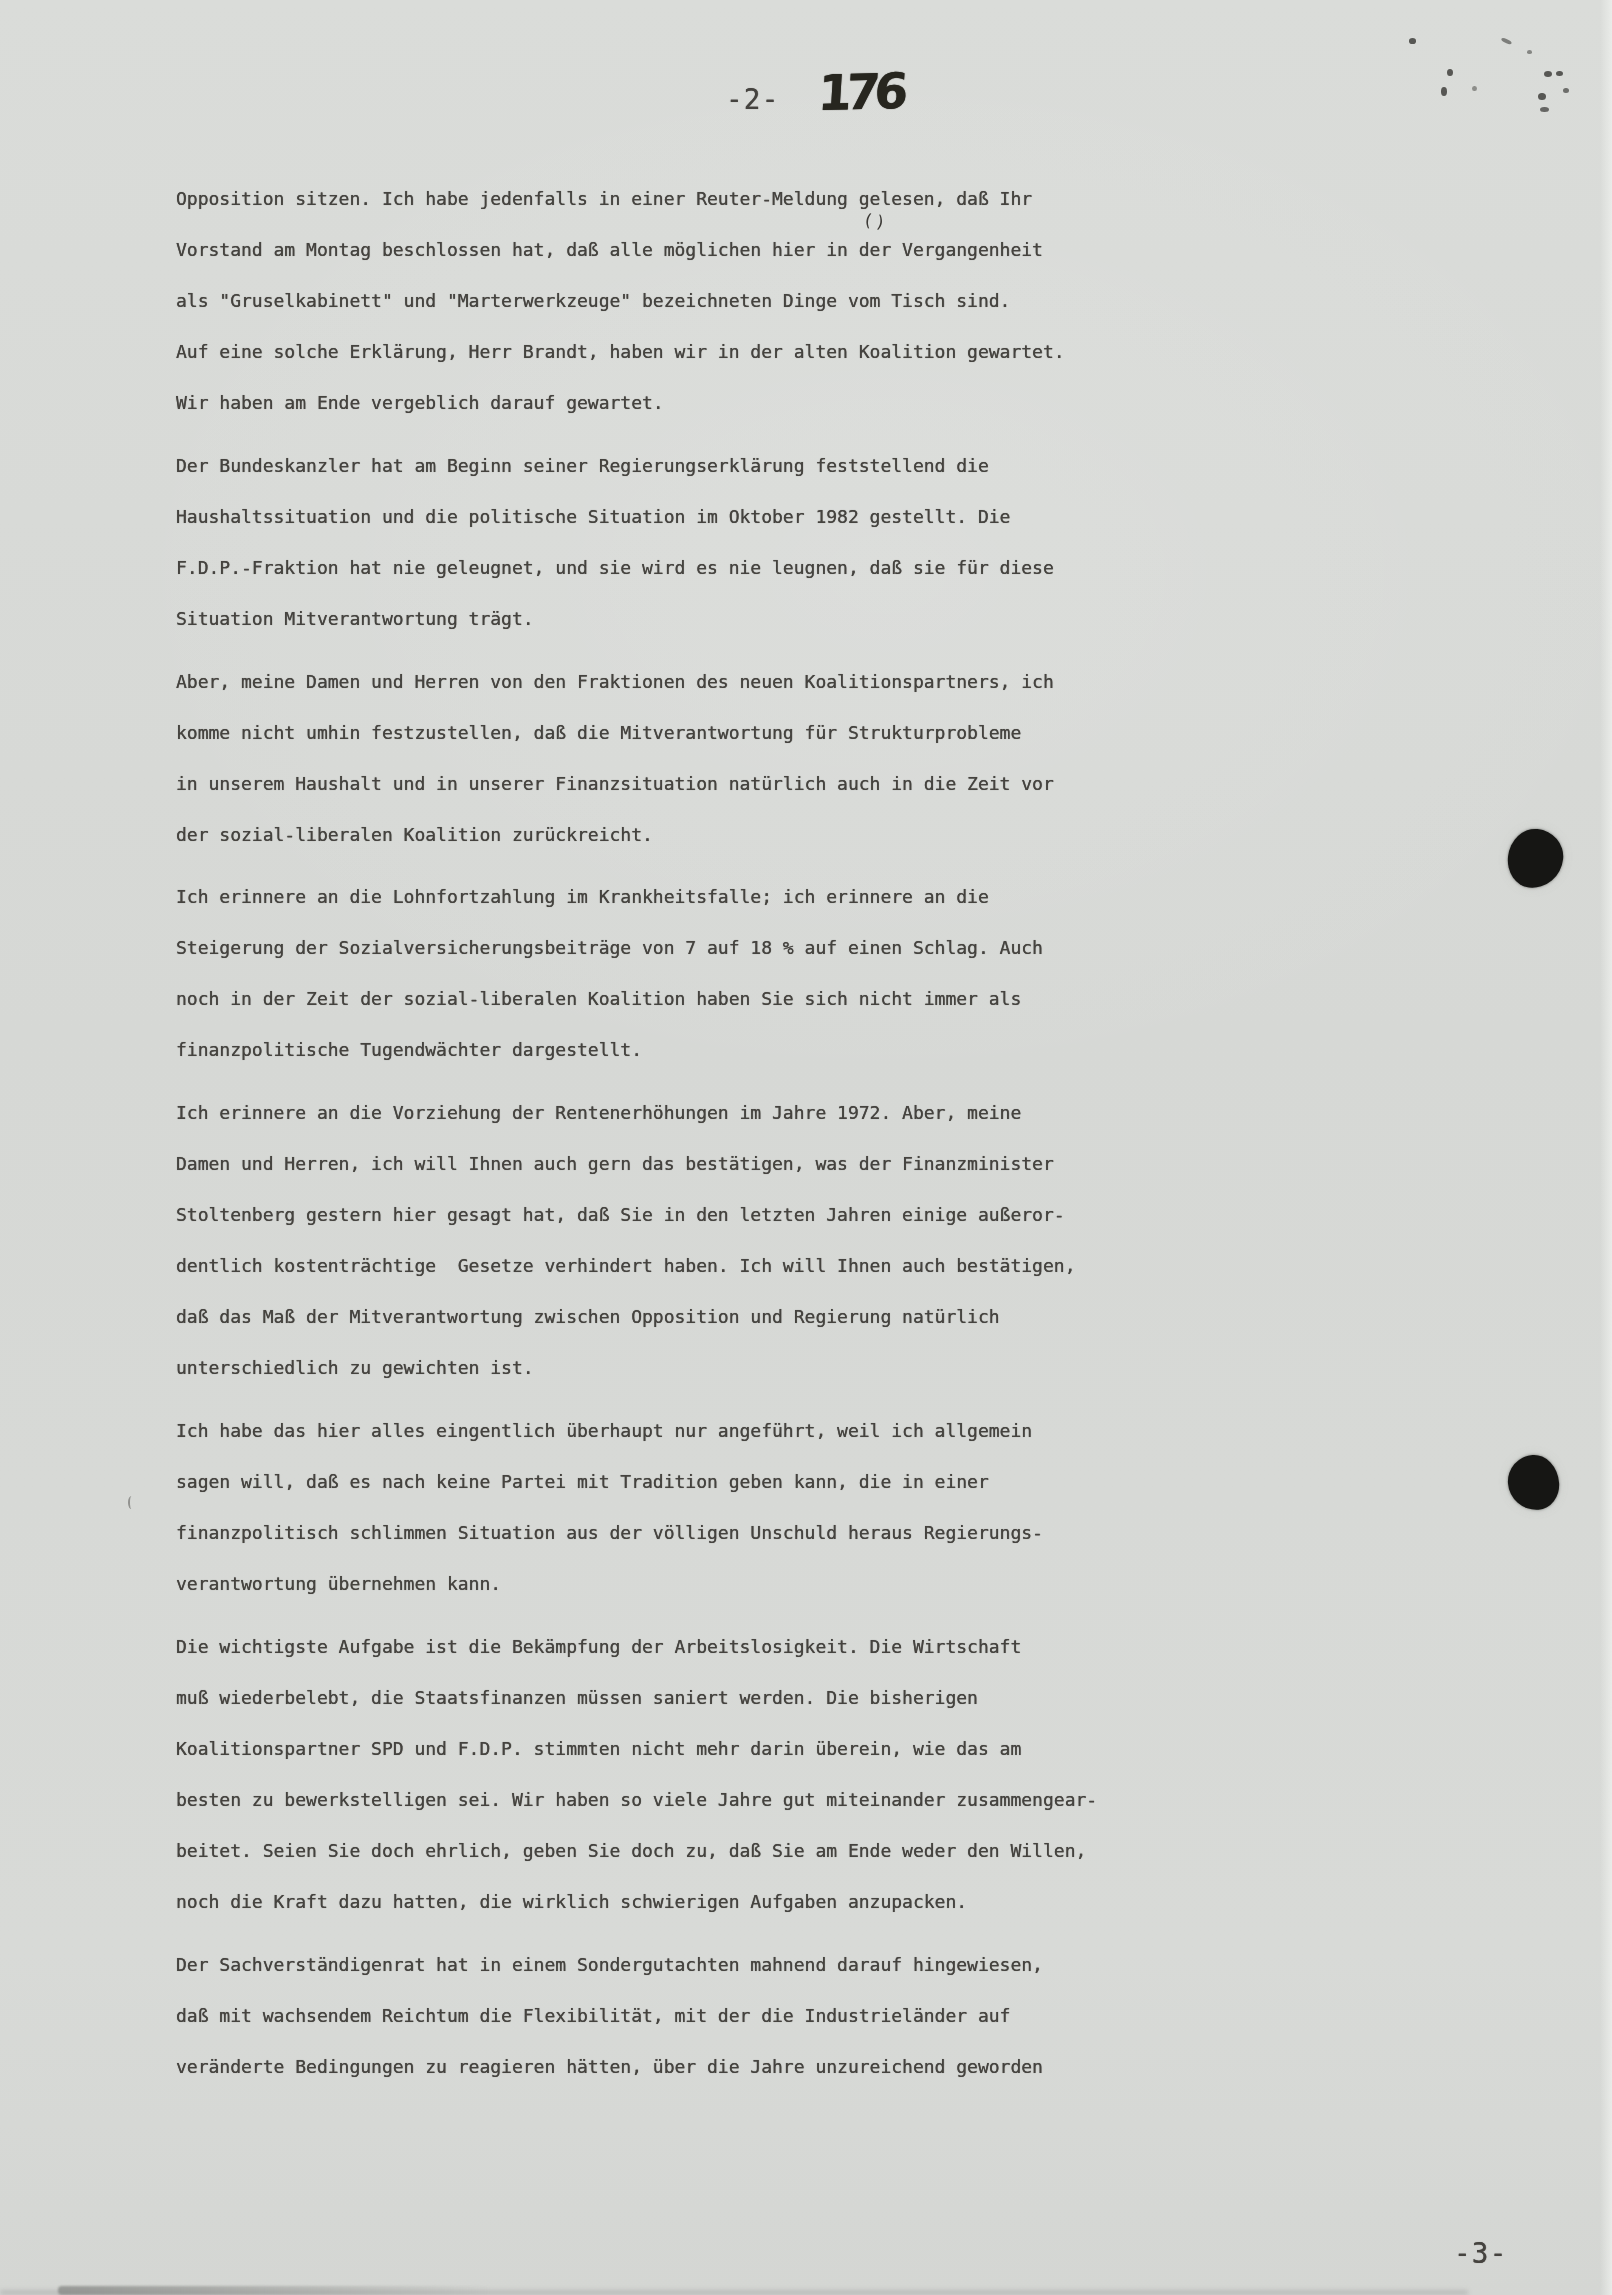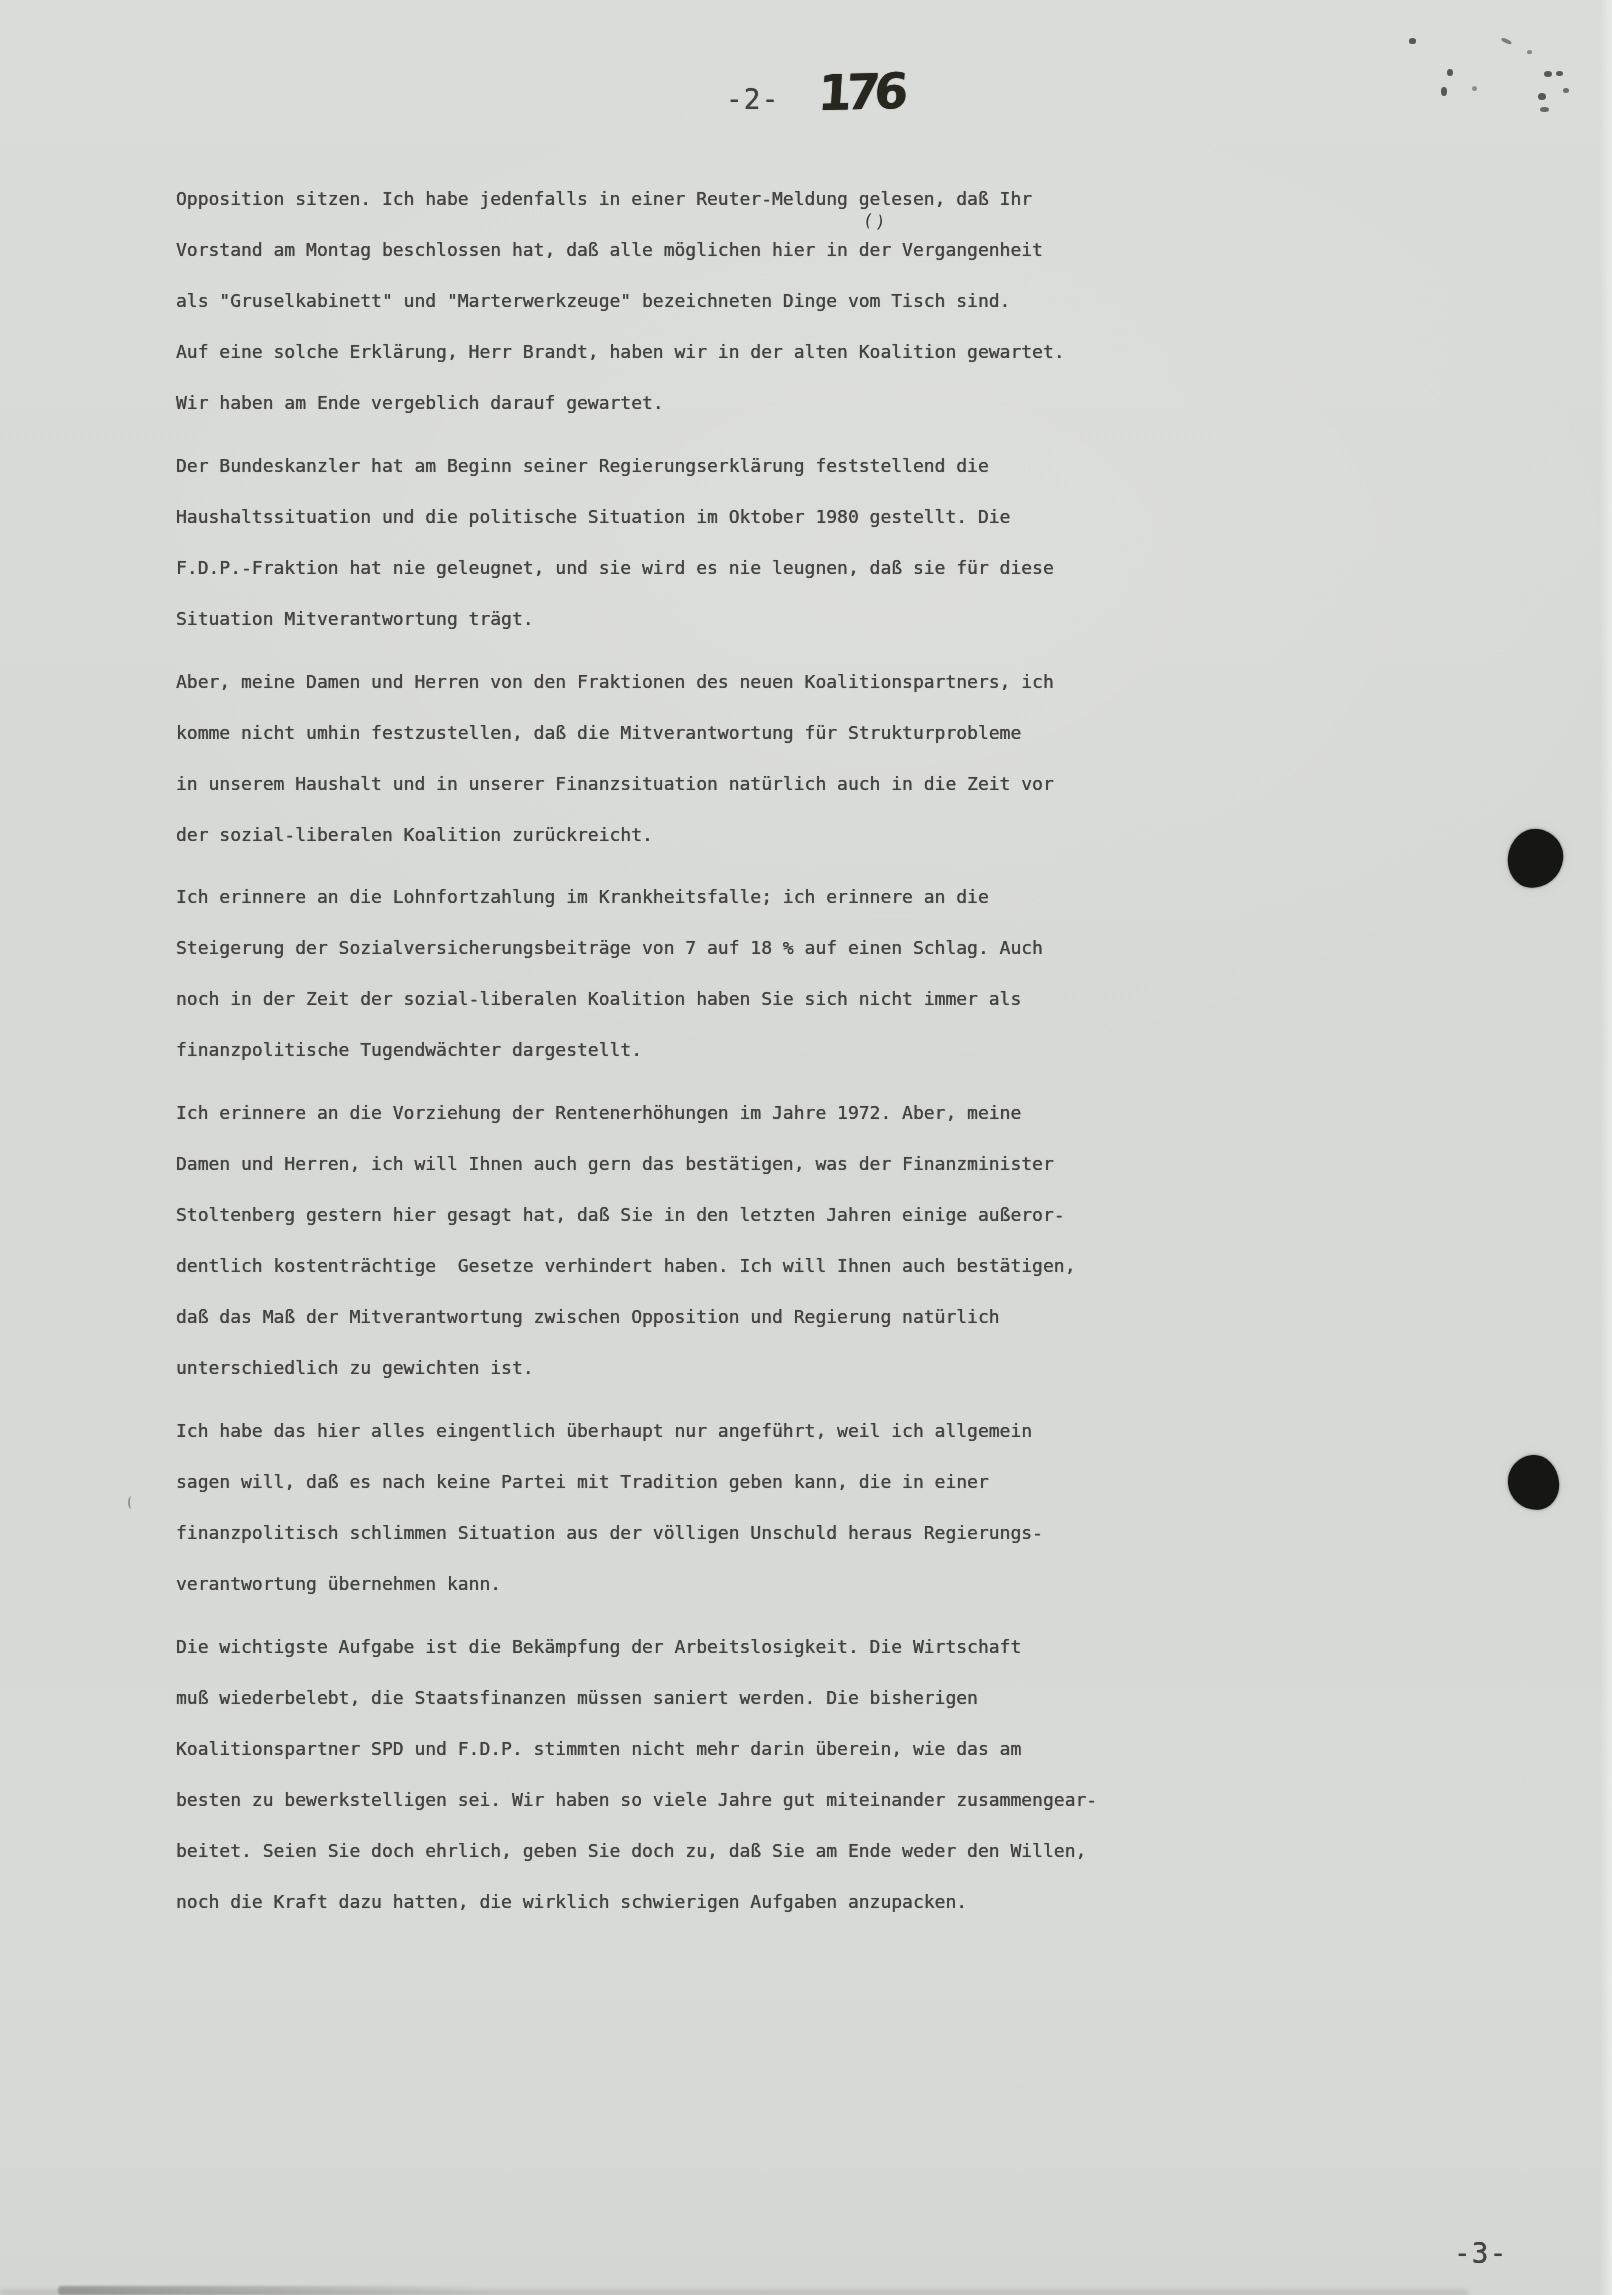--- a/index.html
+++ b/index.html
@@ -94,21 +94,21 @@
 
   <span class="annotation-mark">()</span>
 
   <div class="body-text typed">
     <p>Opposition sitzen. Ich habe jedenfalls in einer Reuter-Meldung gelesen, daß Ihr
 Vorstand am Montag beschlossen hat, daß alle möglichen hier in der Vergangenheit
 als "Gruselkabinett" und "Marterwerkzeuge" bezeichneten Dinge vom Tisch sind.
 Auf eine solche Erklärung, Herr Brandt, haben wir in der alten Koalition gewartet.
 Wir haben am Ende vergeblich darauf gewartet.</p>
     <p>Der Bundeskanzler hat am Beginn seiner Regierungserklärung feststellend die
-Haushaltssituation und die politische Situation im Oktober 1980 gestellt. Die
+Haushaltssituation und die politische Situation im Oktober 1982 gestellt. Die
 F.D.P.-Fraktion hat nie geleugnet, und sie wird es nie leugnen, daß sie für diese
 Situation Mitverantwortung trägt.</p>
     <p>Aber, meine Damen und Herren von den Fraktionen des neuen Koalitionspartners, ich
 komme nicht umhin festzustellen, daß die Mitverantwortung für Strukturprobleme
 in unserem Haushalt und in unserer Finanzsituation natürlich auch in die Zeit vor
 der sozial-liberalen Koalition zurückreicht.</p>
     <p>Ich erinnere an die Lohnfortzahlung im Krankheitsfalle; ich erinnere an die
 Steigerung der Sozialversicherungsbeiträge von 7 auf 18 % auf einen Schlag. Auch
 noch in der Zeit der sozial-liberalen Koalition haben Sie sich nicht immer als
 finanzpolitische Tugendwächter dargestellt.</p>
@@ -121,20 +121,23 @@
     <p>Ich habe das hier alles eingentlich überhaupt nur angeführt, weil ich allgemein
 sagen will, daß es nach keine Partei mit Tradition geben kann, die in einer
 finanzpolitisch schlimmen Situation aus der völligen Unschuld heraus Regierungs-
 verantwortung übernehmen kann.</p>
     <p>Die wichtigste Aufgabe ist die Bekämpfung der Arbeitslosigkeit. Die Wirtschaft
 muß wiederbelebt, die Staatsfinanzen müssen saniert werden. Die bisherigen
 Koalitionspartner SPD und F.D.P. stimmten nicht mehr darin überein, wie das am
 besten zu bewerkstelligen sei. Wir haben so viele Jahre gut miteinander zusammengear-
 beitet. Seien Sie doch ehrlich, geben Sie doch zu, daß Sie am Ende weder den Willen,
 noch die Kraft dazu hatten, die wirklich schwierigen Aufgaben anzupacken.</p>
+    <p>Der Sachverständigenrat hat in einem Sondergutachten mahnend darauf hingewiesen,
+daß mit wachsendem Reichtum die Flexibilität, mit der die Industrieländer auf
+veränderte Bedingungen zu reagieren hätten, über die Jahre unzureichend geworden</p>
   </div>
 
   <span class="typed footer-pageno">-3-</span>
 
   <div class="ink-blot blot-1"></div>
   <div class="ink-blot blot-2"></div>
 
   <div class="speck" style="left:1409px;top:38px;width:7.2px;height:5.9px;"></div>
   <div class="speck" style="left:1501px;top:39px;width:10.5px;height:3.9px;transform:rotate(25deg);opacity:.6;"></div>
   <div class="speck" style="left:1527px;top:50px;width:5.2px;height:3.9px;opacity:.55;"></div>

